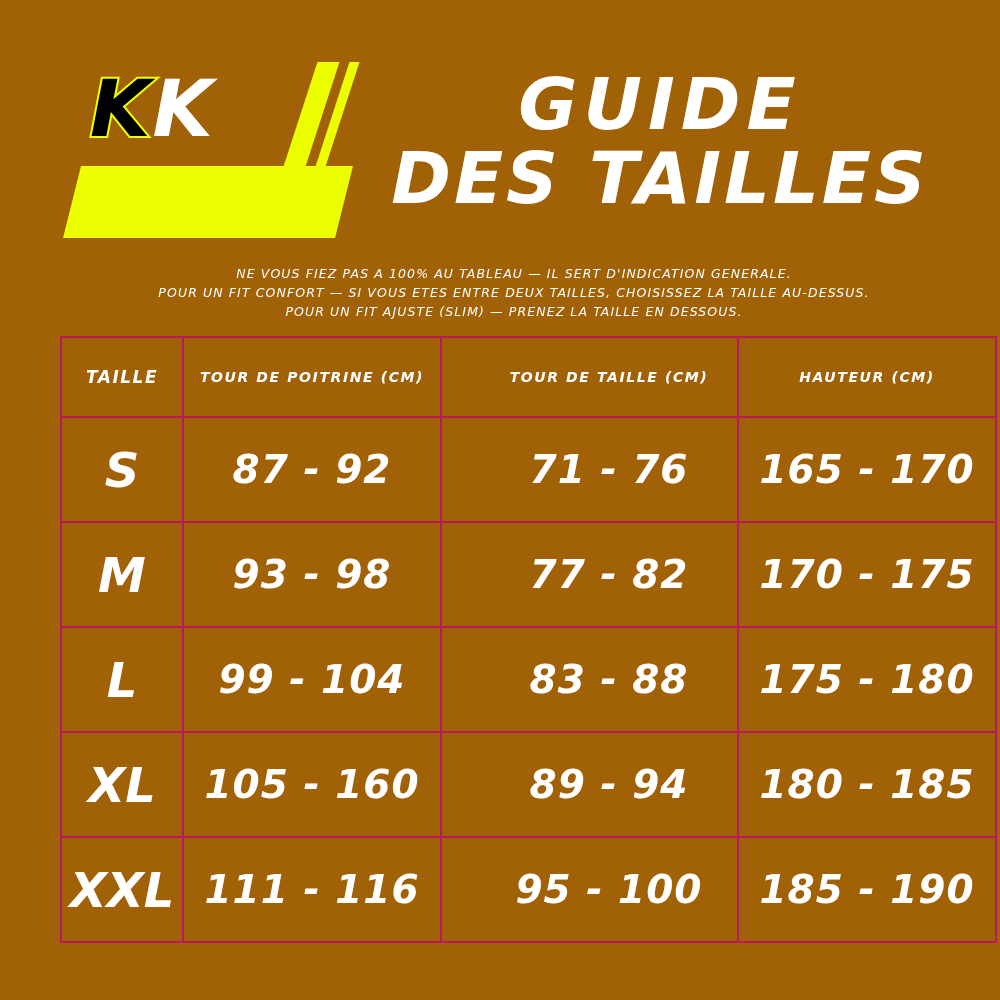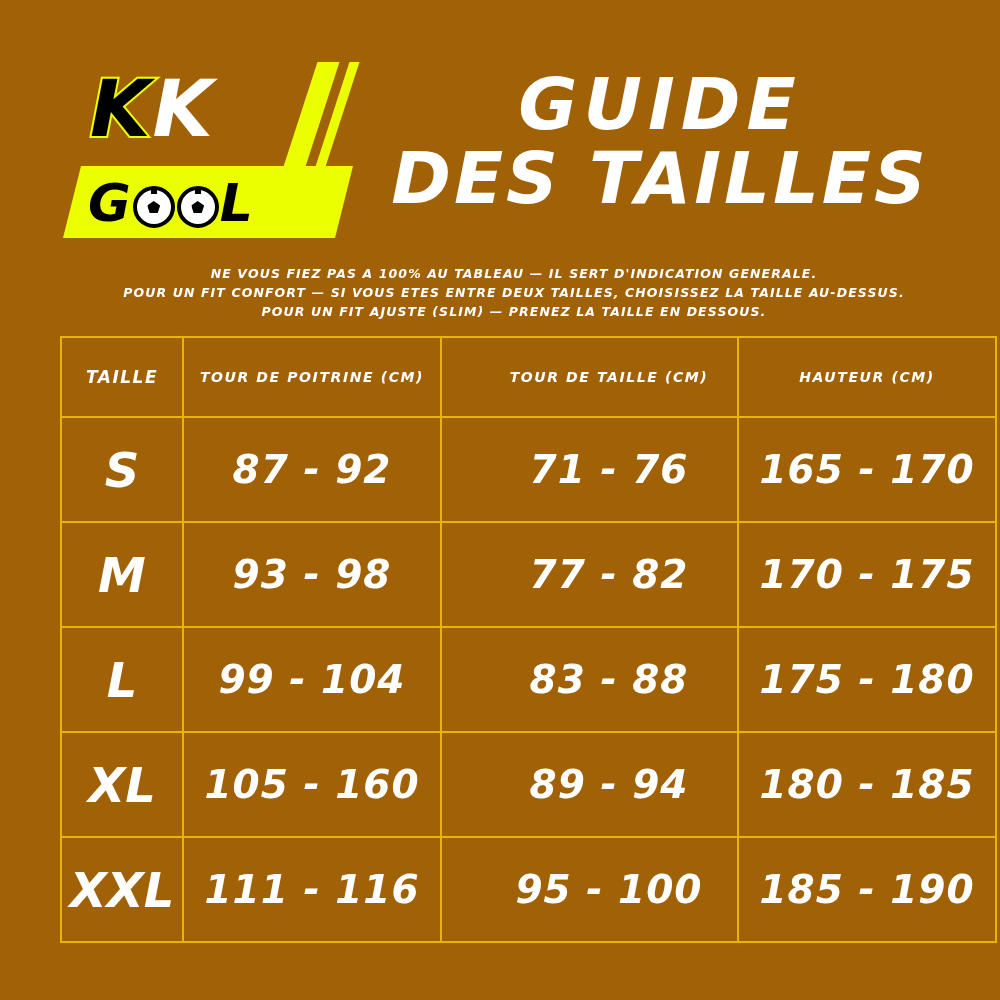--- a/index.html
+++ b/index.html
@@ -157,21 +157,21 @@
     position: absolute;
     top: 266px;
     left: 0;
     width: 1000px;
     text-align: center;
   }
   .notes p {
     margin: 0 0 4px 0;
     font-family: "DejaVu Sans", sans-serif;
     font-size: 12.5px;
-    font-weight: 700;
+    font-weight: 400;
     font-style: italic;
     letter-spacing: 1.1px;
     color: #ffffff;
     text-transform: uppercase;
     padding-left: 28px;
   }
 
   
   .table-wrap {
     position: absolute;
@@ -179,21 +179,21 @@
     top: 336px;
     width: 880px;
   }
   table.size-table {
     border-collapse: collapse;
     width: 880px;
     table-layout: fixed;
   }
   table.size-table th,
   table.size-table td {
-    border: 2px solid #eab308;
+    border: 2px solid #be185d;
     text-align: center;
     vertical-align: middle;
     color: #ffffff;
     font-family: "DejaVu Sans", sans-serif;
     font-style: italic;
     font-weight: 900;
   }
   table.size-table thead th {
     height: 76px;
     font-size: 14px;
@@ -225,23 +225,20 @@
 
   <div class="header">
 
     <div class="logo">
       <div class="logo-slash"></div>
       <div class="logo-slash2"></div>
       <div class="logo-kk">
         <span class="k1">K</span><span class="k2">K</span>
       </div>
       <div class="logo-band"></div>
-      <div class="logo-gool">
-        <span>G</span><span class="ball"></span><span class="ball"></span><span>L</span>
-      </div>
     </div>
 
     <div class="title-wrap">
       <div class="title-line l1">GUIDE</div>
       <div class="title-line l2">DES TAILLES</div>
     </div>
   </div>
 
   <div class="notes">
     <p>NE VOUS FIEZ PAS A 100% AU TABLEAU — IL SERT D'INDICATION GENERALE.</p>

